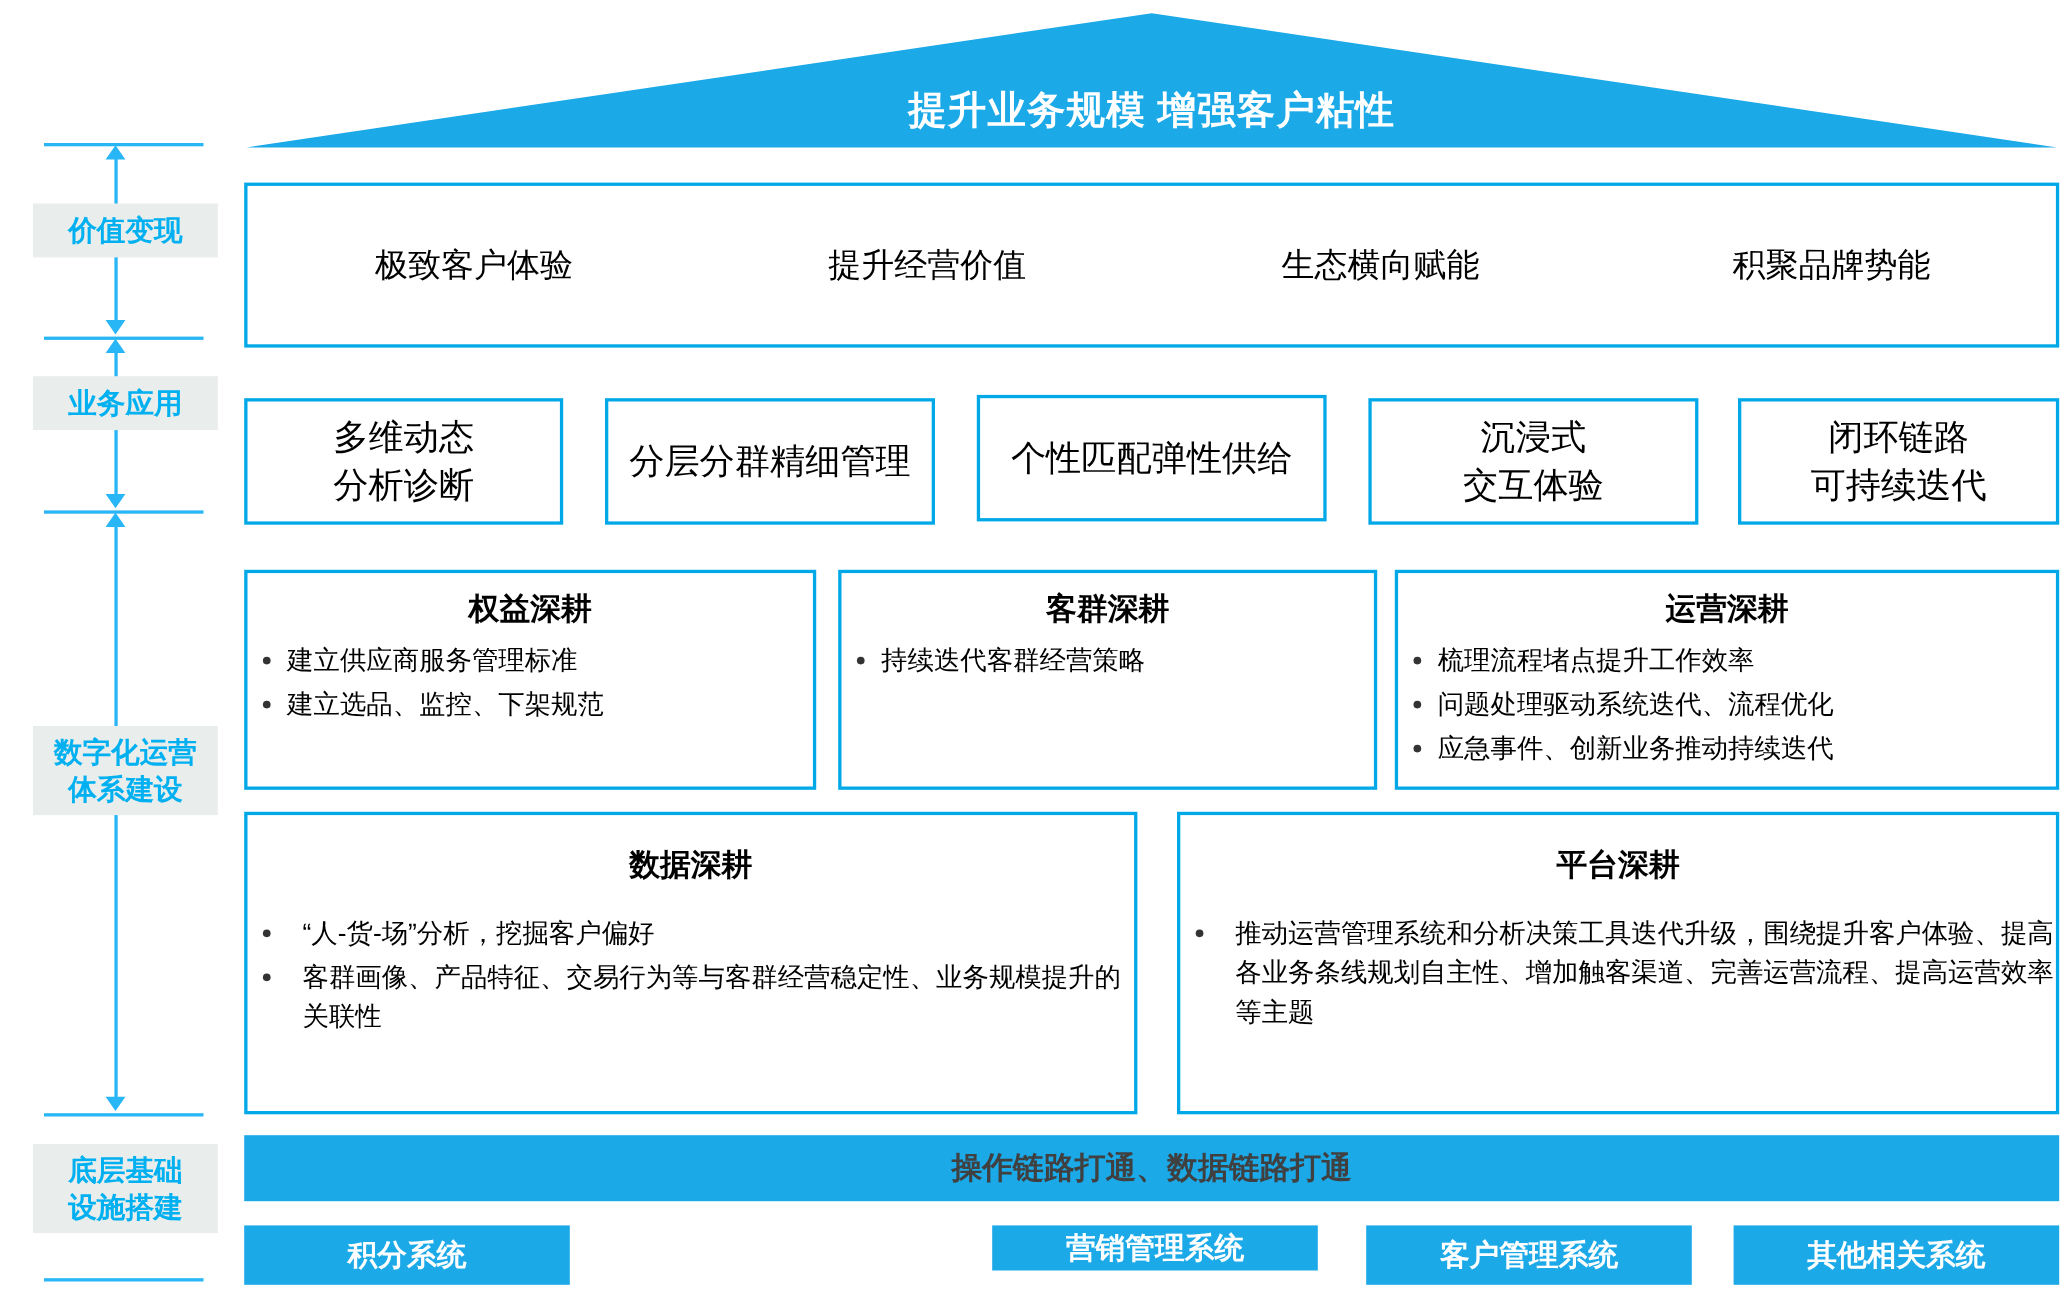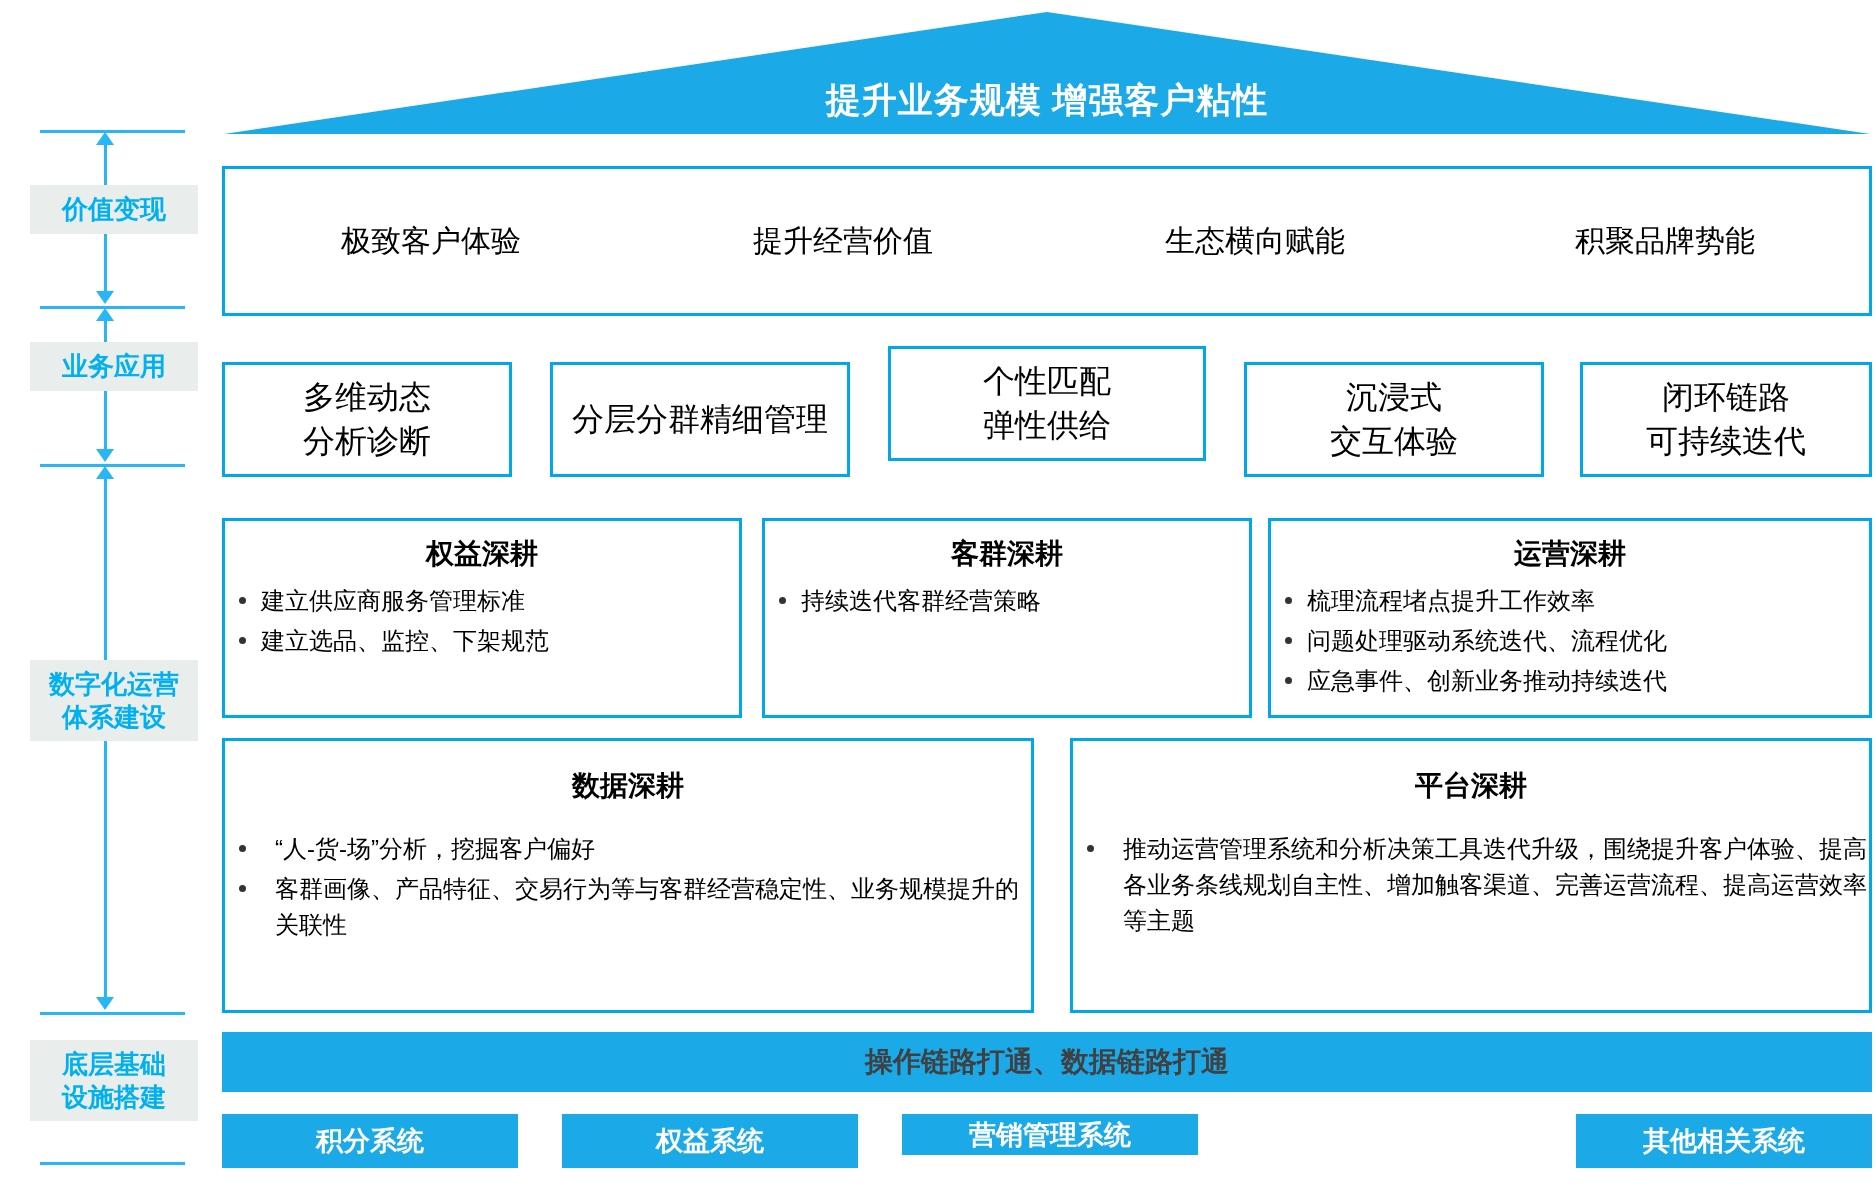--- a/index.html
+++ b/index.html
@@ -124,21 +124,21 @@
   </div>
 
   <div class="box center app-box" style="left:222px;top:362px;width:290px;height:115px;flex-direction:column;">
     <div>多维动态</div>
     <div>分析诊断</div>
   </div>
   <div class="box center app-box" style="left:550px;top:362px;width:300px;height:115px;">
     <div>分层分群</div>
     <div>精细管理</div>
   </div>
-  <div class="box center app-box" style="left:888px;top:346px;width:318px;height:115px;flex-direction:column;">
+  <div class="box center app-box" style="left:888px;top:359px;width:318px;height:115px;flex-direction:row;">
     <div>个性匹配</div>
     <div>弹性供给</div>
   </div>
   <div class="box center app-box" style="left:1244px;top:362px;width:300px;height:115px;flex-direction:column;">
     <div>沉浸式</div>
     <div>交互体验</div>
   </div>
   <div class="box center app-box" style="left:1580px;top:362px;width:292px;height:115px;flex-direction:column;">
     <div>闭环链路</div>
     <div>可持续迭代</div>
@@ -179,17 +179,17 @@
   <div class="box" style="left:1070px;top:738px;width:802px;height:275px;">
     <div class="deep-title" style="margin-top:26px;">平台深耕</div>
     <ul class="bullets" style="margin-top:26px;">
       <li style="padding-left:50px;">推动运营管理系统和分析决策工具迭代升级，围绕提升客户体验、提高各业务条线规划自主性、增加触客渠道、完善运营流程、提高运营效率等主题</li>
     </ul>
   </div>
 
   <div class="bluebar" style="left:222px;top:1032px;width:1650px;height:60px;">操作链路打通、数据链路打通</div>
 
   <div class="sysbox" style="left:222px;top:1114px;width:296px;height:54px;">积分系统</div>
-  <div class="sysbox" style="left:562px;top:1114px;width:296px;height:54px;">权益系统</div>
   <div class="sysbox" style="left:902px;top:1114px;width:296px;height:41px;">营销管理系统</div>
+  <div class="sysbox" style="left:1242px;top:1114px;width:296px;height:54px;">客户管理系统</div>
   <div class="sysbox" style="left:1576px;top:1114px;width:296px;height:54px;">其他相关系统</div>
 
 </div>
 
 </body></html>

